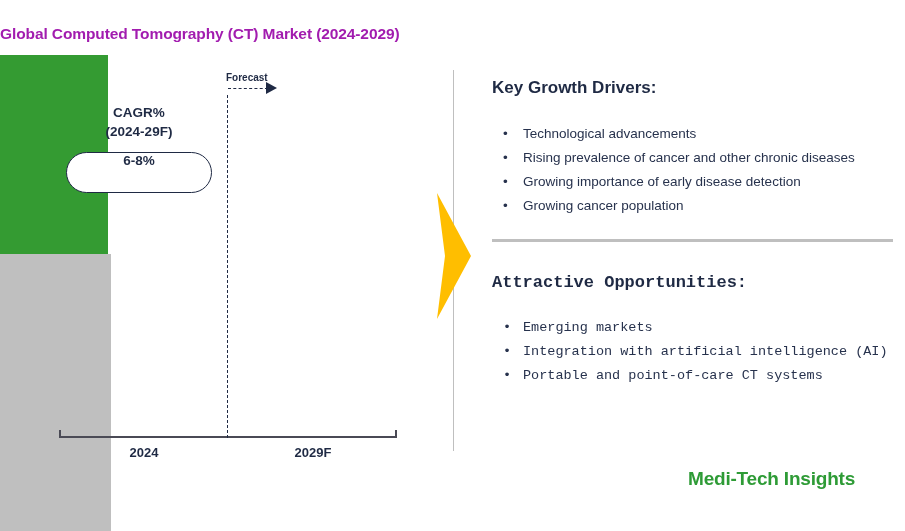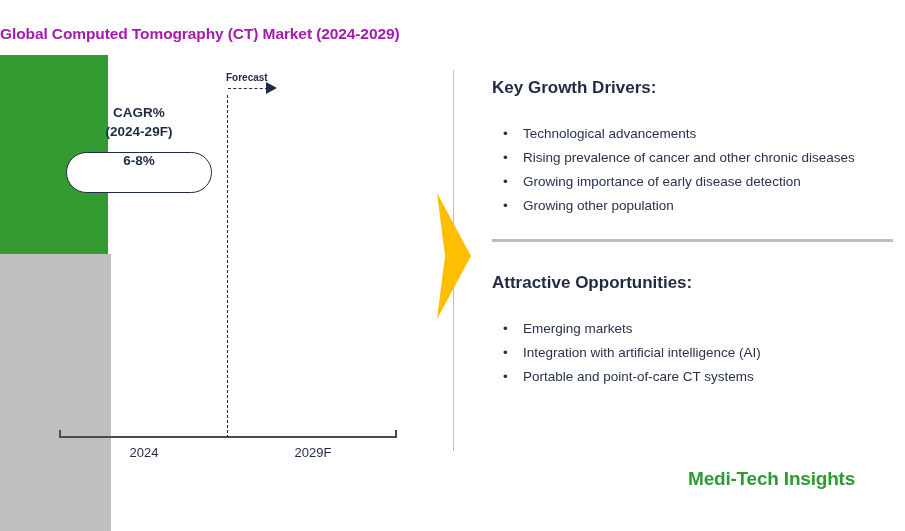--- a/index.html
+++ b/index.html
@@ -70,21 +70,21 @@
     height: 8px;
     background: #4A4A55;
   }
   #axis-cap-left  { left: 59px; }
   #axis-cap-right { left: 395px; }
 
   .axis-label {
     position: absolute;
     top: 390px;
     font-size: 13px;
-    font-weight: normal;
+    font-weight: bold;
     color: #1F2A44;
     text-align: center;
     width: 120px;
   }
   #axis-label-2024 { left: 84px; }
   #axis-label-2029 { left: 253px; }
 
   
   #forecast-divider {
     position: absolute;
@@ -204,20 +204,21 @@
     font-size: 13.5px;
   }
   #section-divider {
     width: 401px;
     height: 3px;
     background: #BFBFBF;
     margin: 21px 0 0 0;
   }
   #opportunities-block {
     margin-top: 31px;
+    font-family: Liberation Mono, monospace;
   }
 
   
   #brand-logo {
     position: absolute;
     left: 688px;
     top: 468px;
     font-size: 19px;
     font-weight: bold;
     color: #2E9B36;
@@ -276,21 +277,21 @@
         <li class="bullet-item">
           <span class="bullet-dot">•</span>
           <span>Rising prevalence of cancer and other chronic diseases</span>
         </li>
         <li class="bullet-item">
           <span class="bullet-dot">•</span>
           <span>Growing importance of early disease detection</span>
         </li>
         <li class="bullet-item">
           <span class="bullet-dot">•</span>
-          <span>Growing other population</span>
+          <span>Growing cancer population</span>
         </li>
       </ul>
     </div>
 
     <div id="section-divider"></div>
 
     <div id="opportunities-block">
       <div class="section-heading">Attractive Opportunities:</div>
       <ul class="bullet-list">
         <li class="bullet-item">

